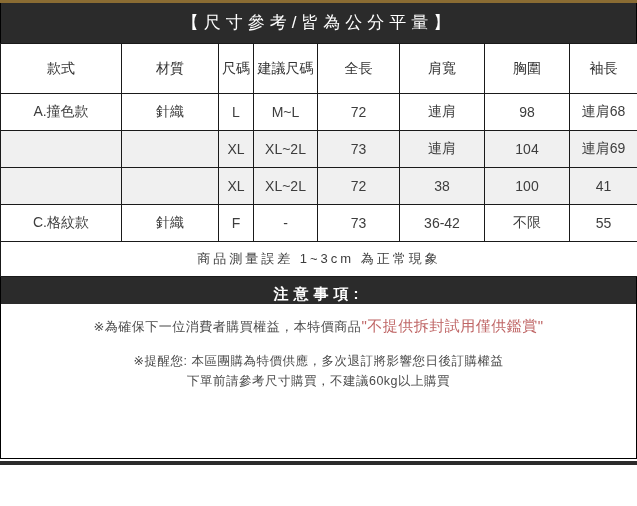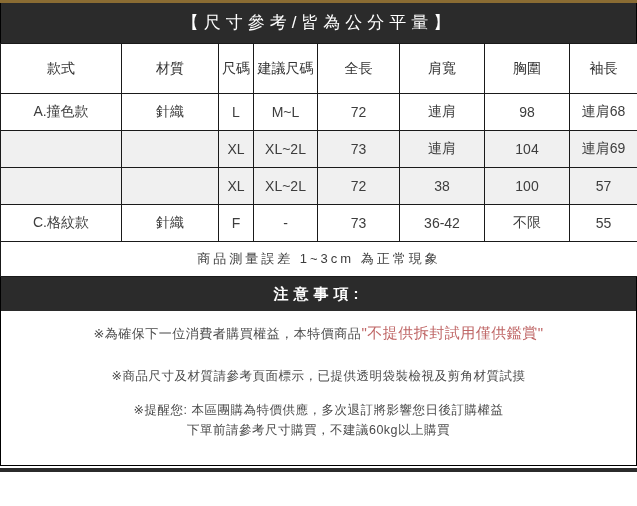--- a/index.html
+++ b/index.html
@@ -21,21 +21,21 @@
     text-align: center;
     border-left: 1px solid #000;
     border-right: 1px solid #000;
   }
   .title-bar {
     height: 40px; line-height: 40px;
     font-size: 17px; letter-spacing: 5px;
     font-weight: normal;
   }
   .notice-bar {
-    height: 34px; line-height: 33px;
+    height: 27px; line-height: 33px;
     font-size: 15px; letter-spacing: 5px;
     font-weight: bold;
   }
 
   table.size-table {
     width: 100%;
     border-collapse: collapse;
     table-layout: fixed;
   }
   table.size-table td {
@@ -135,21 +135,21 @@
 
 
       <tr class="data-row alt-row">
         <td></td>
         <td></td>
         <td>XL</td>
         <td>XL~2L</td>
         <td>72</td>
         <td>38</td>
         <td>100</td>
-        <td>57</td>
+        <td>41</td>
       </tr>
 
       <tr class="data-row">
         <td>C.格紋款</td>
         <td>針織</td>
         <td>F</td>
         <td>-</td>
         <td>73</td>
         <td>36-42</td>
         <td>不限</td>
@@ -161,21 +161,20 @@
       </tr>
     </tbody>
   </table>
 
   <div class="black-bar notice-bar">
     <span>注意事項:</span>
   </div>
 
   <div class="notes">
     <p class="note-line1"><span>※為確保下一位消費者購買權益，本特價商品</span><span class="red-inline">"不提供拆封試用僅供鑑賞"</span></p>
-    <p class="note-line2">※商品尺寸及材質請參考頁面標示，已提供透明袋裝檢視及剪角材質試摸</p>
     <p class="note-line4">※提醒您: 本區團購為特價供應，多次退訂將影響您日後訂購權益</p>
     <p class="note-line5">下單前請參考尺寸購買，不建議60kg以上購買</p>
   </div>
 
   <div class="bottom-gap"></div>
   <div class="bottom-strip"></div>
 
 </div>
 
 </body></html>

